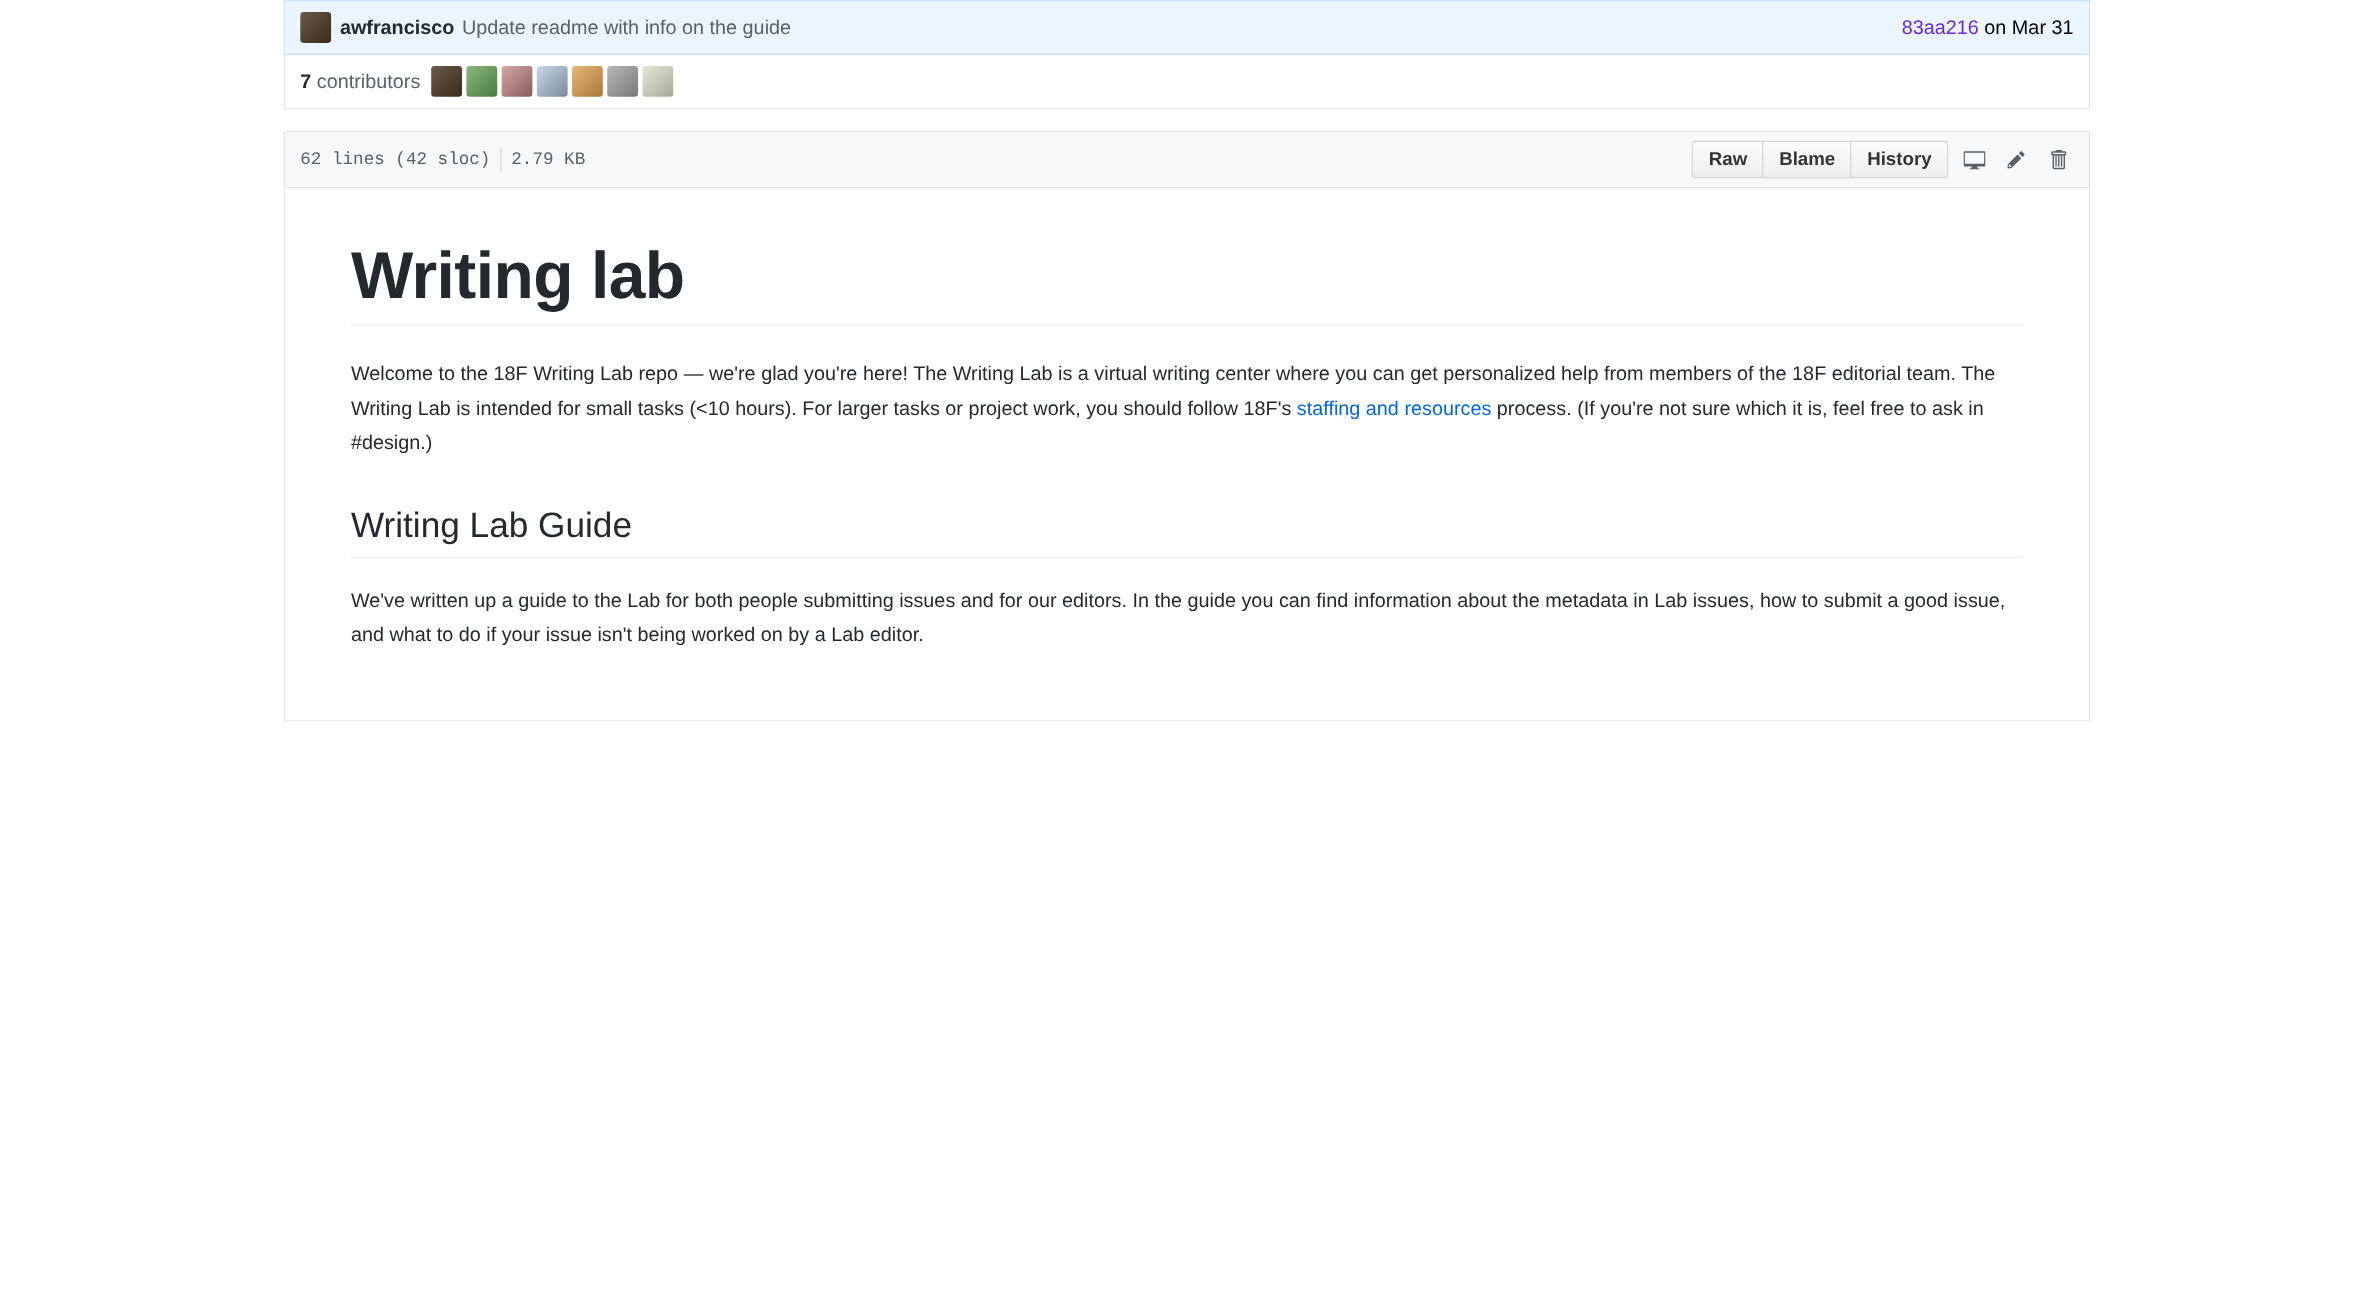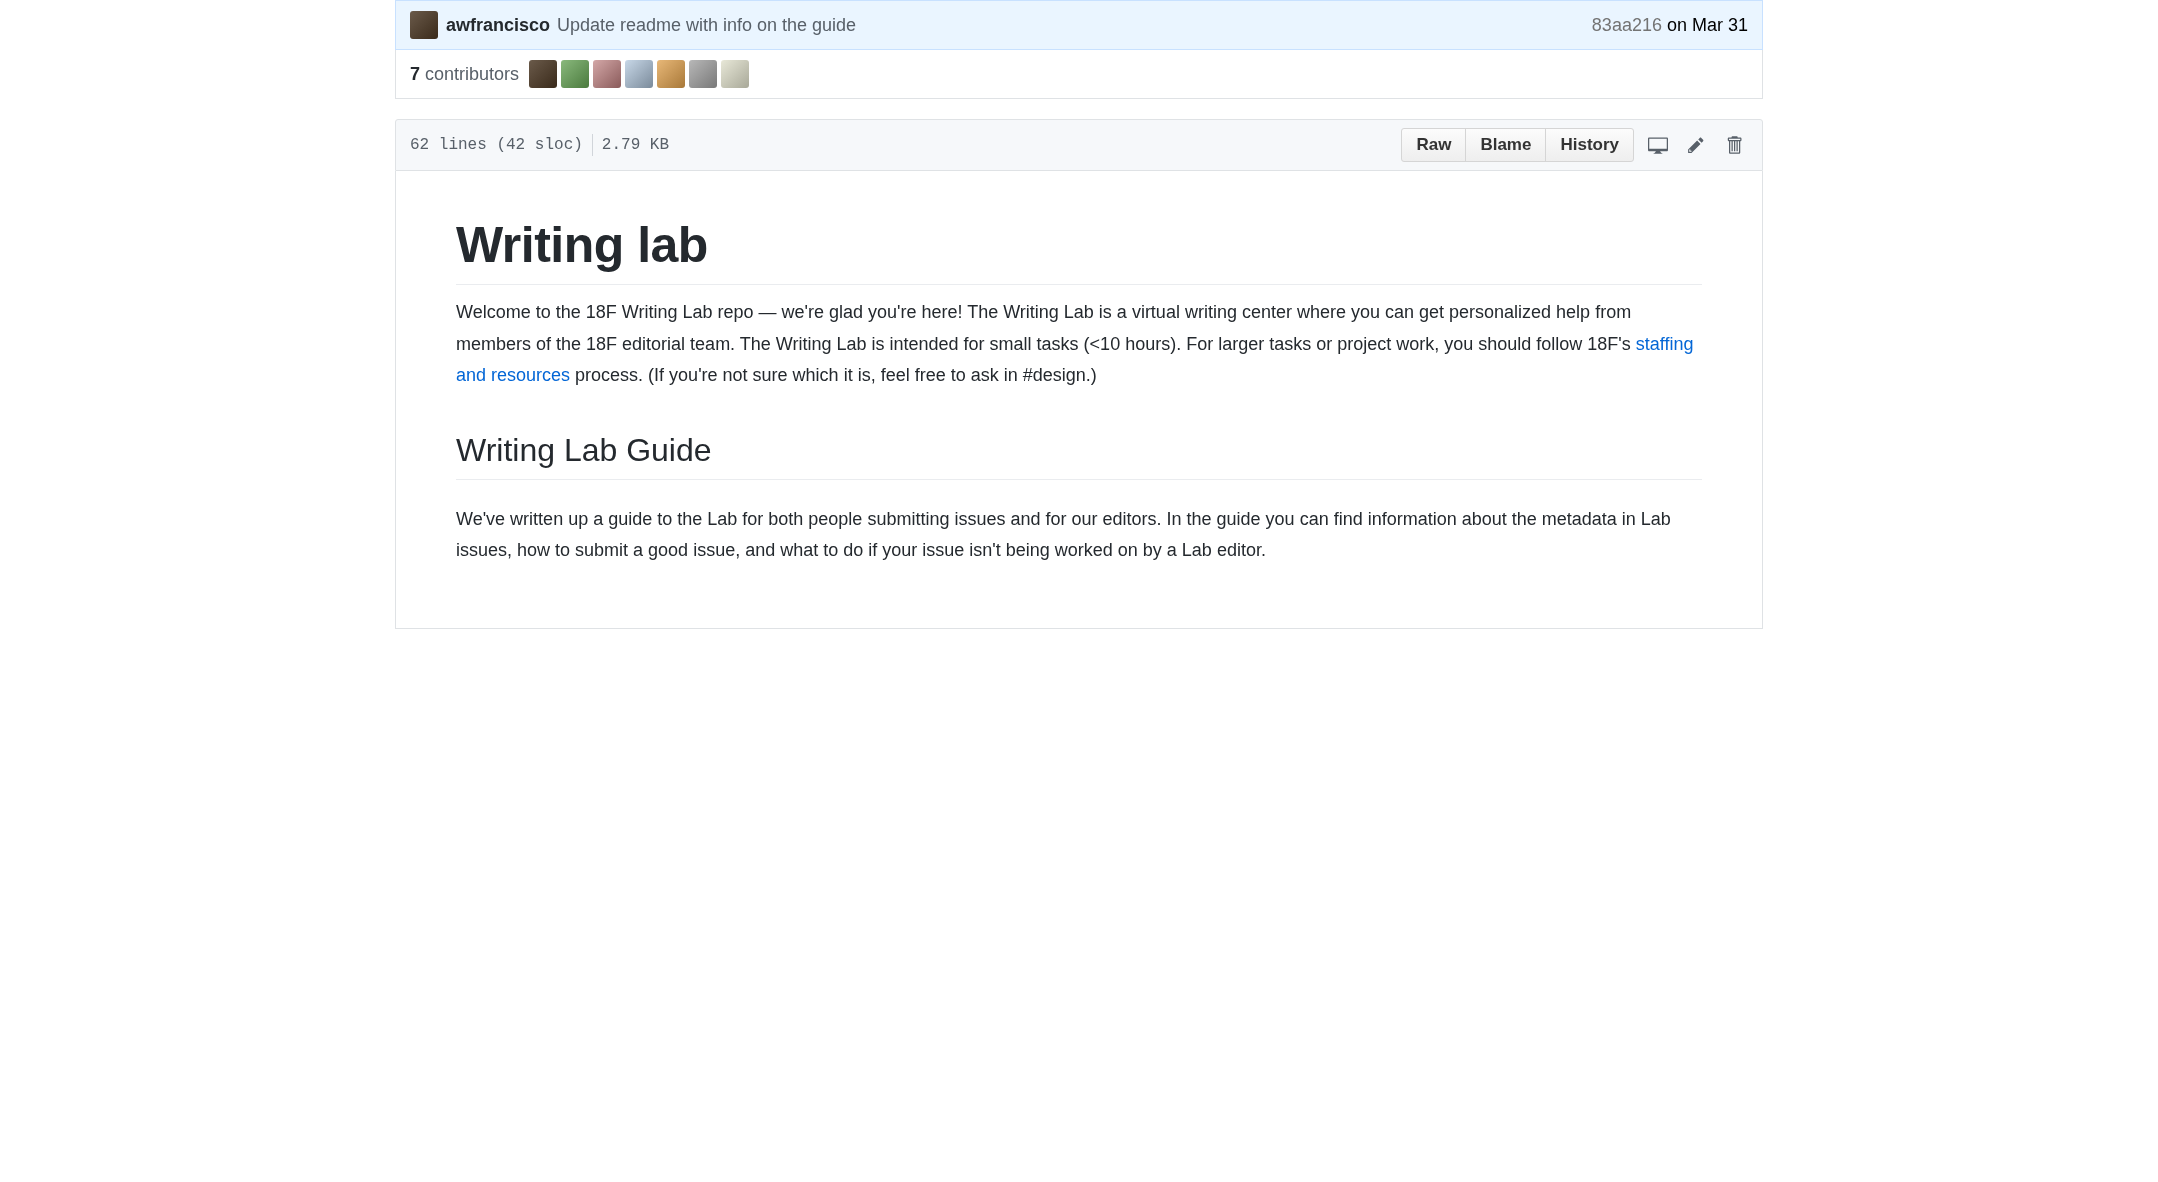--- a/index.html
+++ b/index.html
@@ -38,21 +38,21 @@
     .commit-msg {
       color: #586069;
       font-size: 18px;
       margin-left: 3px;
     }
     .commit-right {
       font-size: 18px;
       color: #586069;
     }
     .commit-sha {
-      color: #737373;
+      color: #6d28d9;
     }
     .commit-date {
       color: #000000;
     }
     .contributors-bar {
       background: #fff;
       border: 1px solid #dfe2e5;
       border-top: none;
       padding: 10px 14px;
       display: flex;
@@ -137,25 +137,25 @@
       cursor: pointer;
     }
     .icon-btn svg { fill: currentColor; }
     .readme {
       border: 1px solid #dfe2e5;
       border-top: none;
       padding: 45px 60px;
       background: #fff;
     }
     .readme h1 {
-      font-size: 50px;
+      font-size: 60px;
       font-weight: 600;
       padding-bottom: 10px;
       border-bottom: 1px solid #eaecef;
-      margin-bottom: 12px;
+      margin-bottom: 28px;
       letter-spacing: -0.5px;
     }
     .readme h2 {
       font-size: 32px;
       font-weight: 400;
       padding-bottom: 10px;
       border-bottom: 1px solid #eaecef;
       margin-top: 40px;
       margin-bottom: 24px;
     }
@@ -163,21 +163,21 @@
       font-size: 18px;
       line-height: 1.75;
       color: #24292e;
       margin-bottom: 16px;
     }
     .readme a {
       color: #0366d6;
       text-decoration: none;
     }
     .page {
-      width: 1368px;
+      width: 1642px;
       margin: 0 auto;
     }
   </style>
 </head>
 <body>
 
 <div class="page">
 
   <div class="commit-bar">
     <div class="commit-left">

